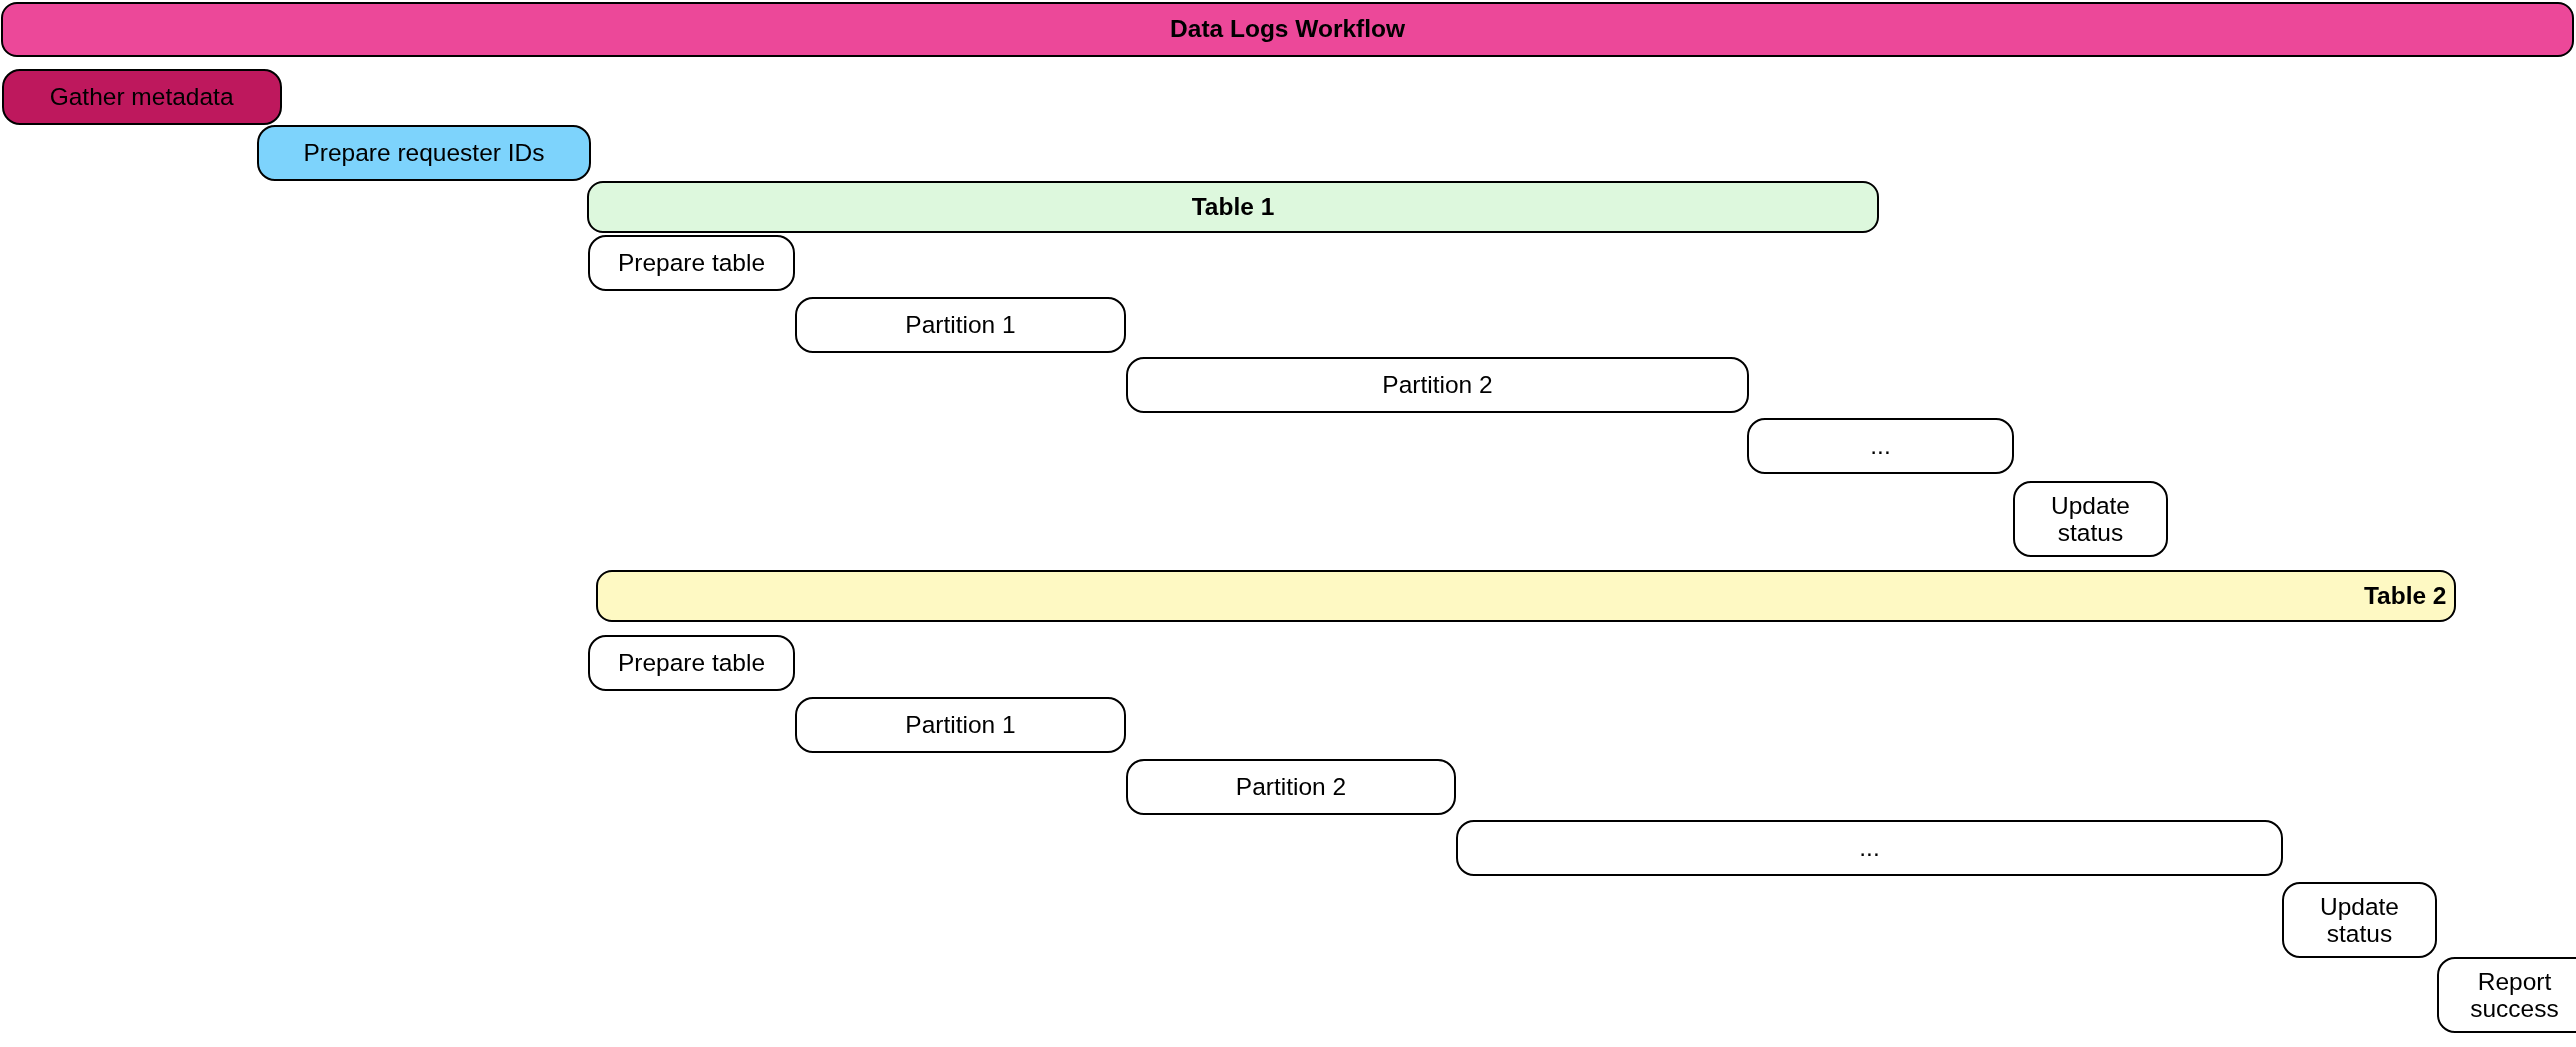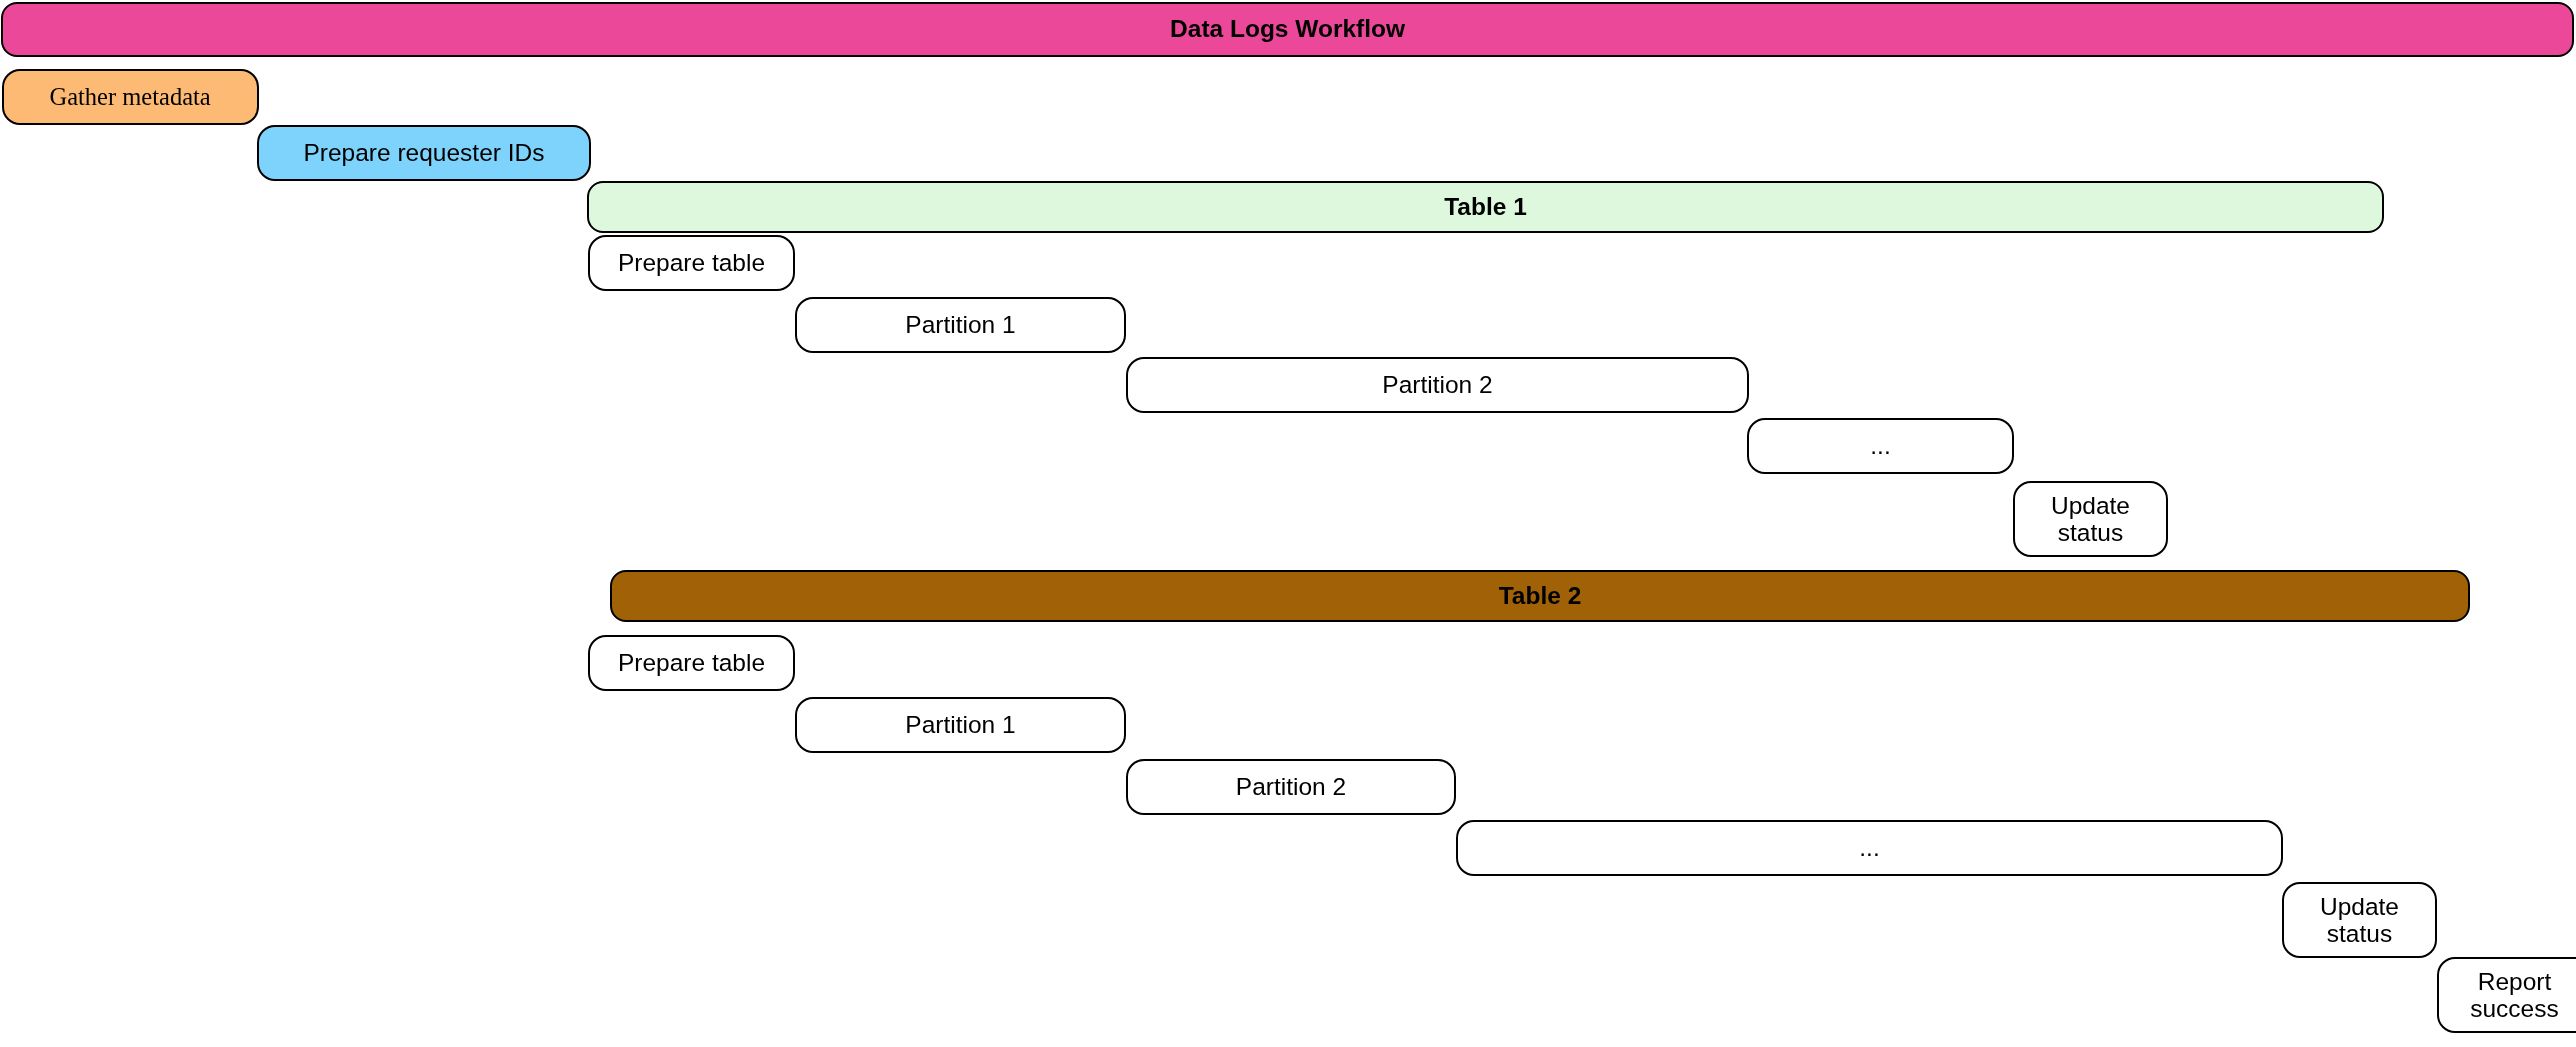--- a/index.html
+++ b/index.html
@@ -48,30 +48,30 @@
   .node .node-label {
     display: block;
     width: 100%;
   }
 </style>
 </head>
 <body>
 
 <div id="canvas">
     <div class="node title" style="left: 1.1px; top: 1.6px; width: 2573px; height: 55px; background: #ec4899;"><span class="node-label">Data Logs Workflow</span></div>
-    <div class="node" style="left: 1.6px; top: 69px; width: 257px; height: 56px; background: #fdba74; font-family: Liberation Serif, serif;"><span class="node-label">Gather metadata</span></div>
+    <div class="node" style="left: 1.6px; top: 69px; width: 280px; height: 56px; background: #be185d;"><span class="node-label">Gather metadata</span></div>
     <div class="node" style="left: 257px; top: 125px; width: 334px; height: 56px; background: #7dd3fc;"><span class="node-label">Prepare requester IDs</span></div>
-    <div class="node group" style="left: 587px; top: 181px; width: 1797px; height: 52px; background: rgb(221, 248, 221);"><span class="node-label">Table 1</span></div>
+    <div class="node group" style="left: 587px; top: 181px; width: 1292px; height: 52px; background: rgb(221, 248, 221);"><span class="node-label">Table 1</span></div>
     <div class="node" style="left: 588px; top: 235px; width: 207px; height: 56px; background: rgb(255, 255, 255);"><span class="node-label">Prepare table</span></div>
     <div class="node" style="left: 795px; top: 297px; width: 331px; height: 56px; background: rgb(255, 255, 255);"><span class="node-label">Partition 1</span></div>
     <div class="node" style="left: 1126px; top: 357px; width: 623px; height: 56px; background: rgb(255, 255, 255);"><span class="node-label">Partition 2</span></div>
     <div class="node" style="left: 1747px; top: 418px; width: 267px; height: 56px; background: rgb(255, 255, 255);"><span class="node-label">...</span></div>
     <div class="node" style="left: 2013px; top: 481px; width: 155px; height: 76px; background: rgb(255, 255, 255);"><span class="node-label">Update
 status</span></div>
-    <div class="node group" style="left: 610px; top: 570px; width: 1860px; height: 52px; background: #a16207;"><span class="node-label">Table 2</span></div>
+    <div class="node group" style="left: 596px; top: 570px; width: 1860px; height: 52px; background: #fef9c3; text-align: right;"><span class="node-label">Table 2</span></div>
     <div class="node" style="left: 588px; top: 635px; width: 207px; height: 56px; background: rgb(255, 255, 255);"><span class="node-label">Prepare table</span></div>
     <div class="node" style="left: 795px; top: 697px; width: 331px; height: 56px; background: rgb(255, 255, 255);"><span class="node-label">Partition 1</span></div>
     <div class="node" style="left: 1126px; top: 759px; width: 330px; height: 56px; background: rgb(255, 255, 255);"><span class="node-label">Partition 2</span></div>
     <div class="node" style="left: 1456px; top: 820px; width: 827px; height: 56px; background: rgb(255, 255, 255);"><span class="node-label">...</span></div>
     <div class="node" style="left: 2282px; top: 882px; width: 155px; height: 76px; background: rgb(255, 255, 255);"><span class="node-label">Update
 status</span></div>
     <div class="node" style="left: 2437px; top: 957px; width: 155px; height: 76px; background: rgb(255, 255, 255);"><span class="node-label">Report
 success</span></div>
   </div>
 

